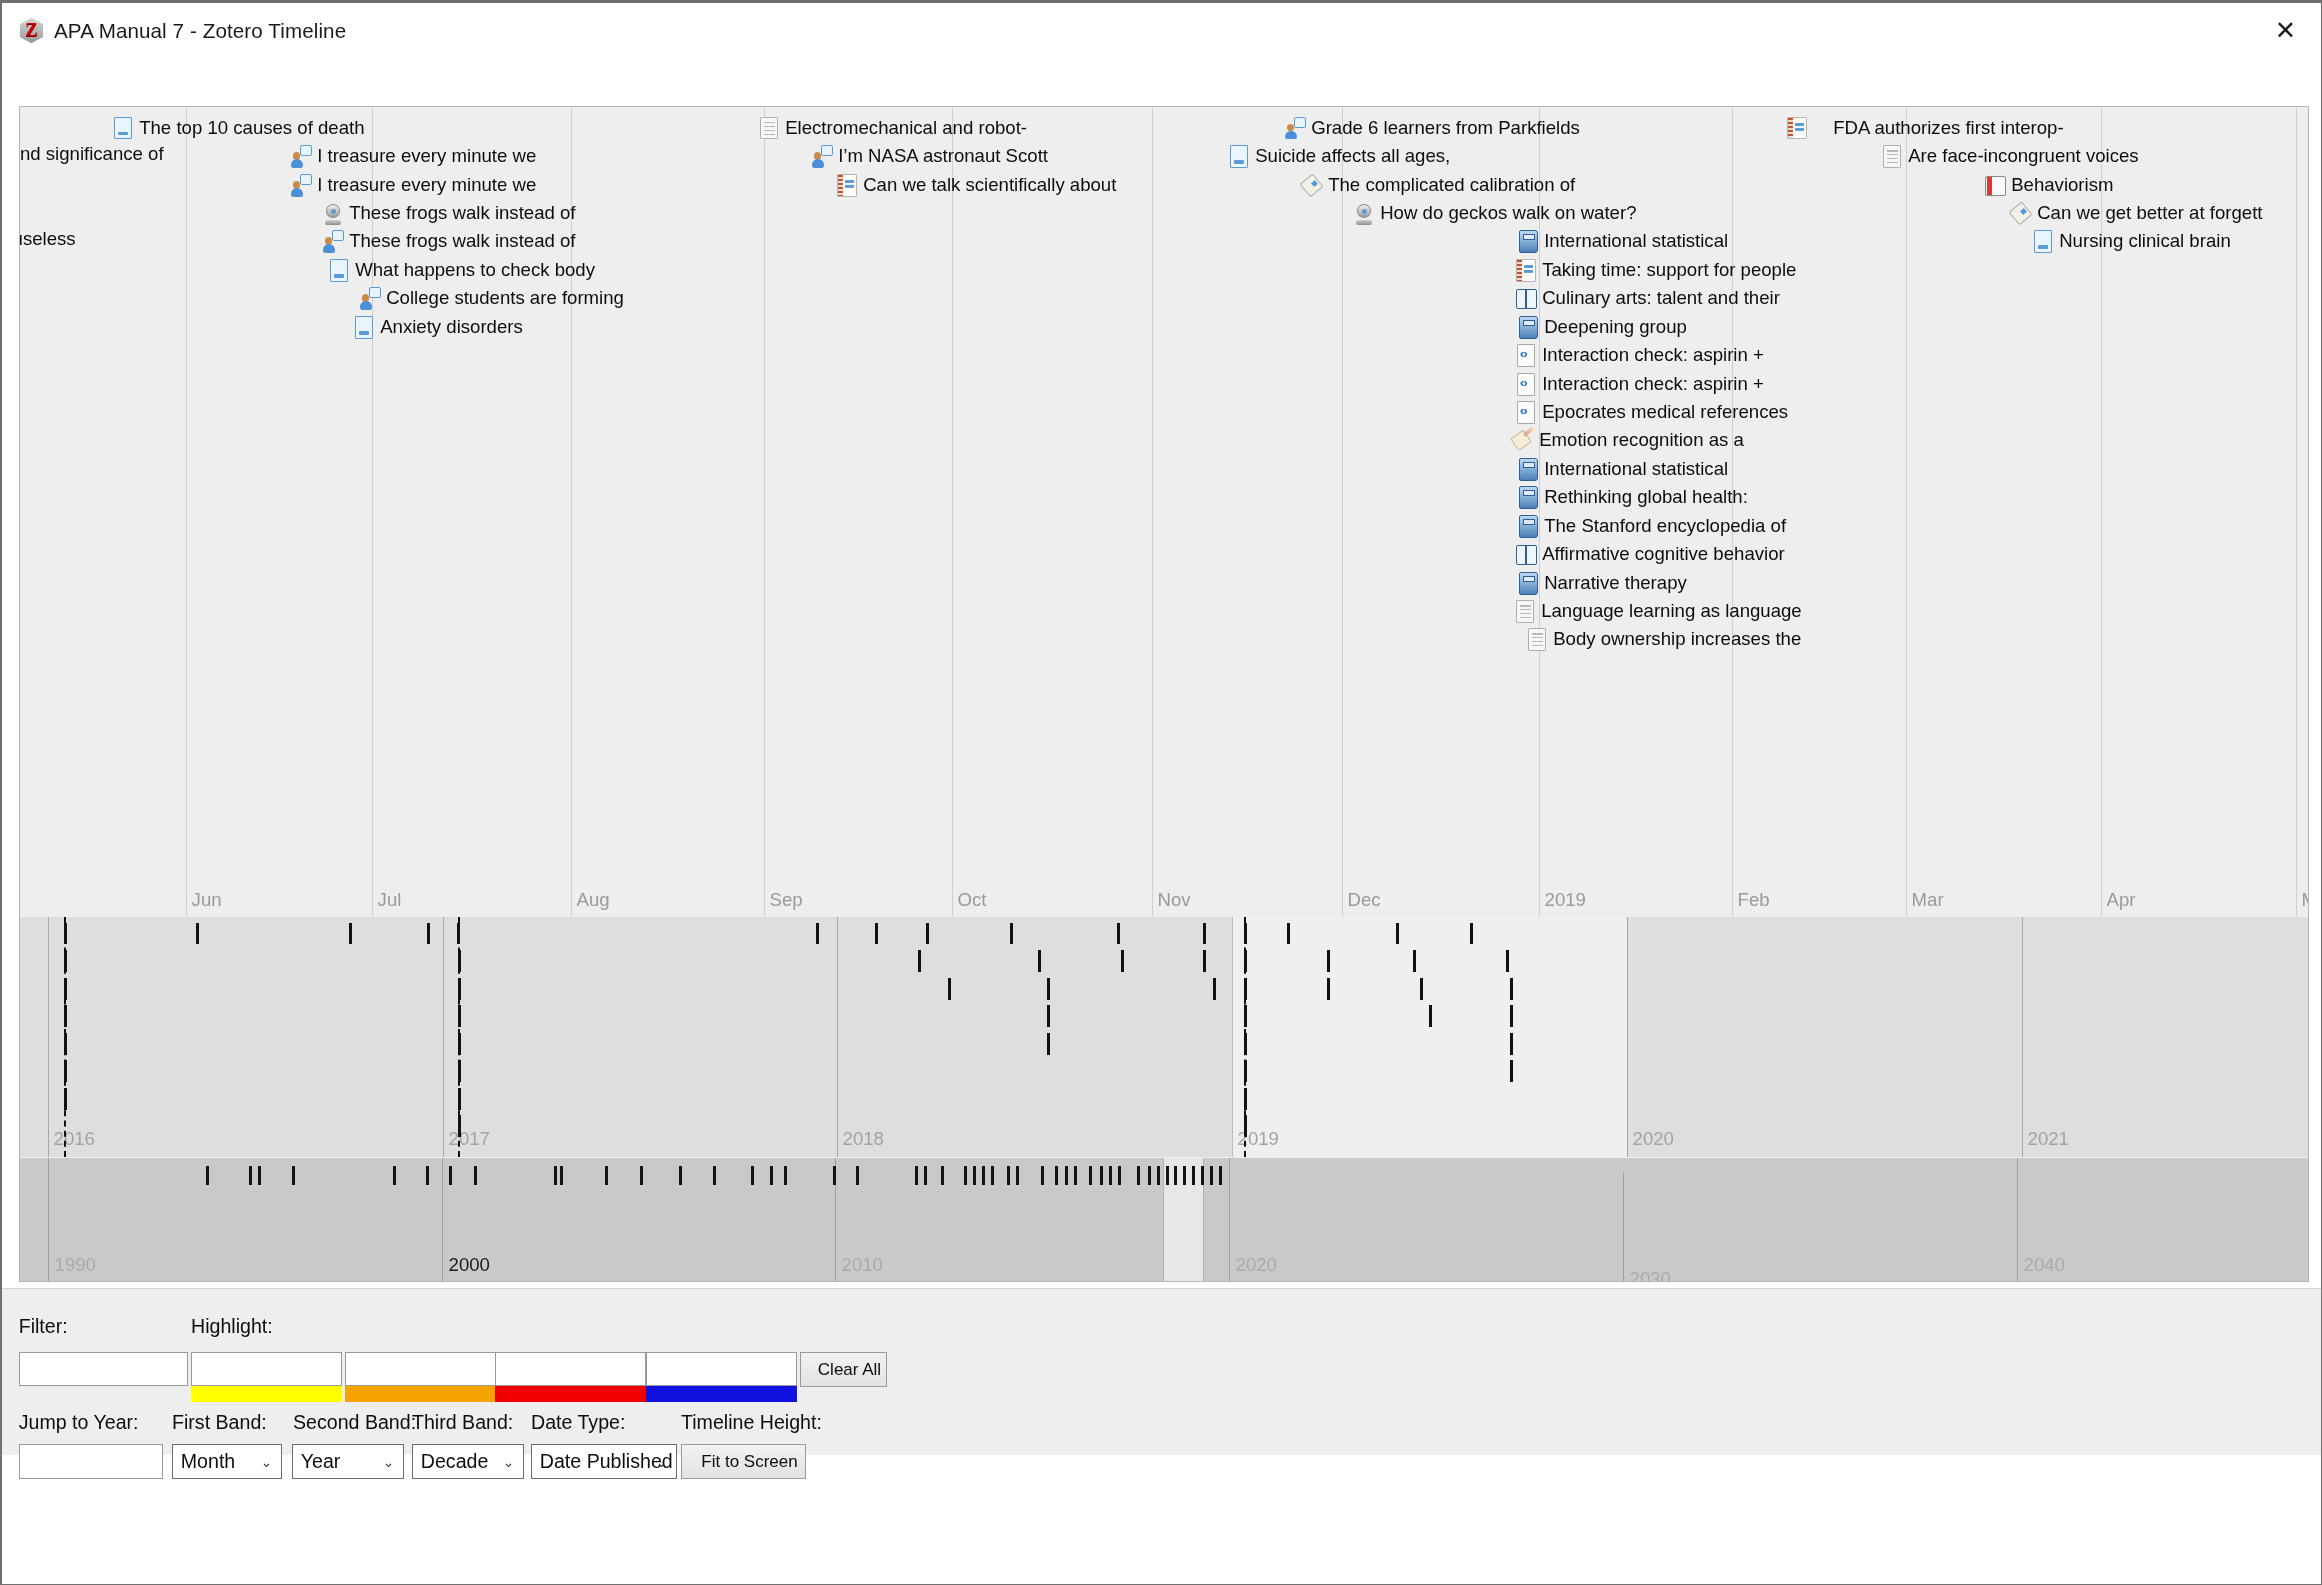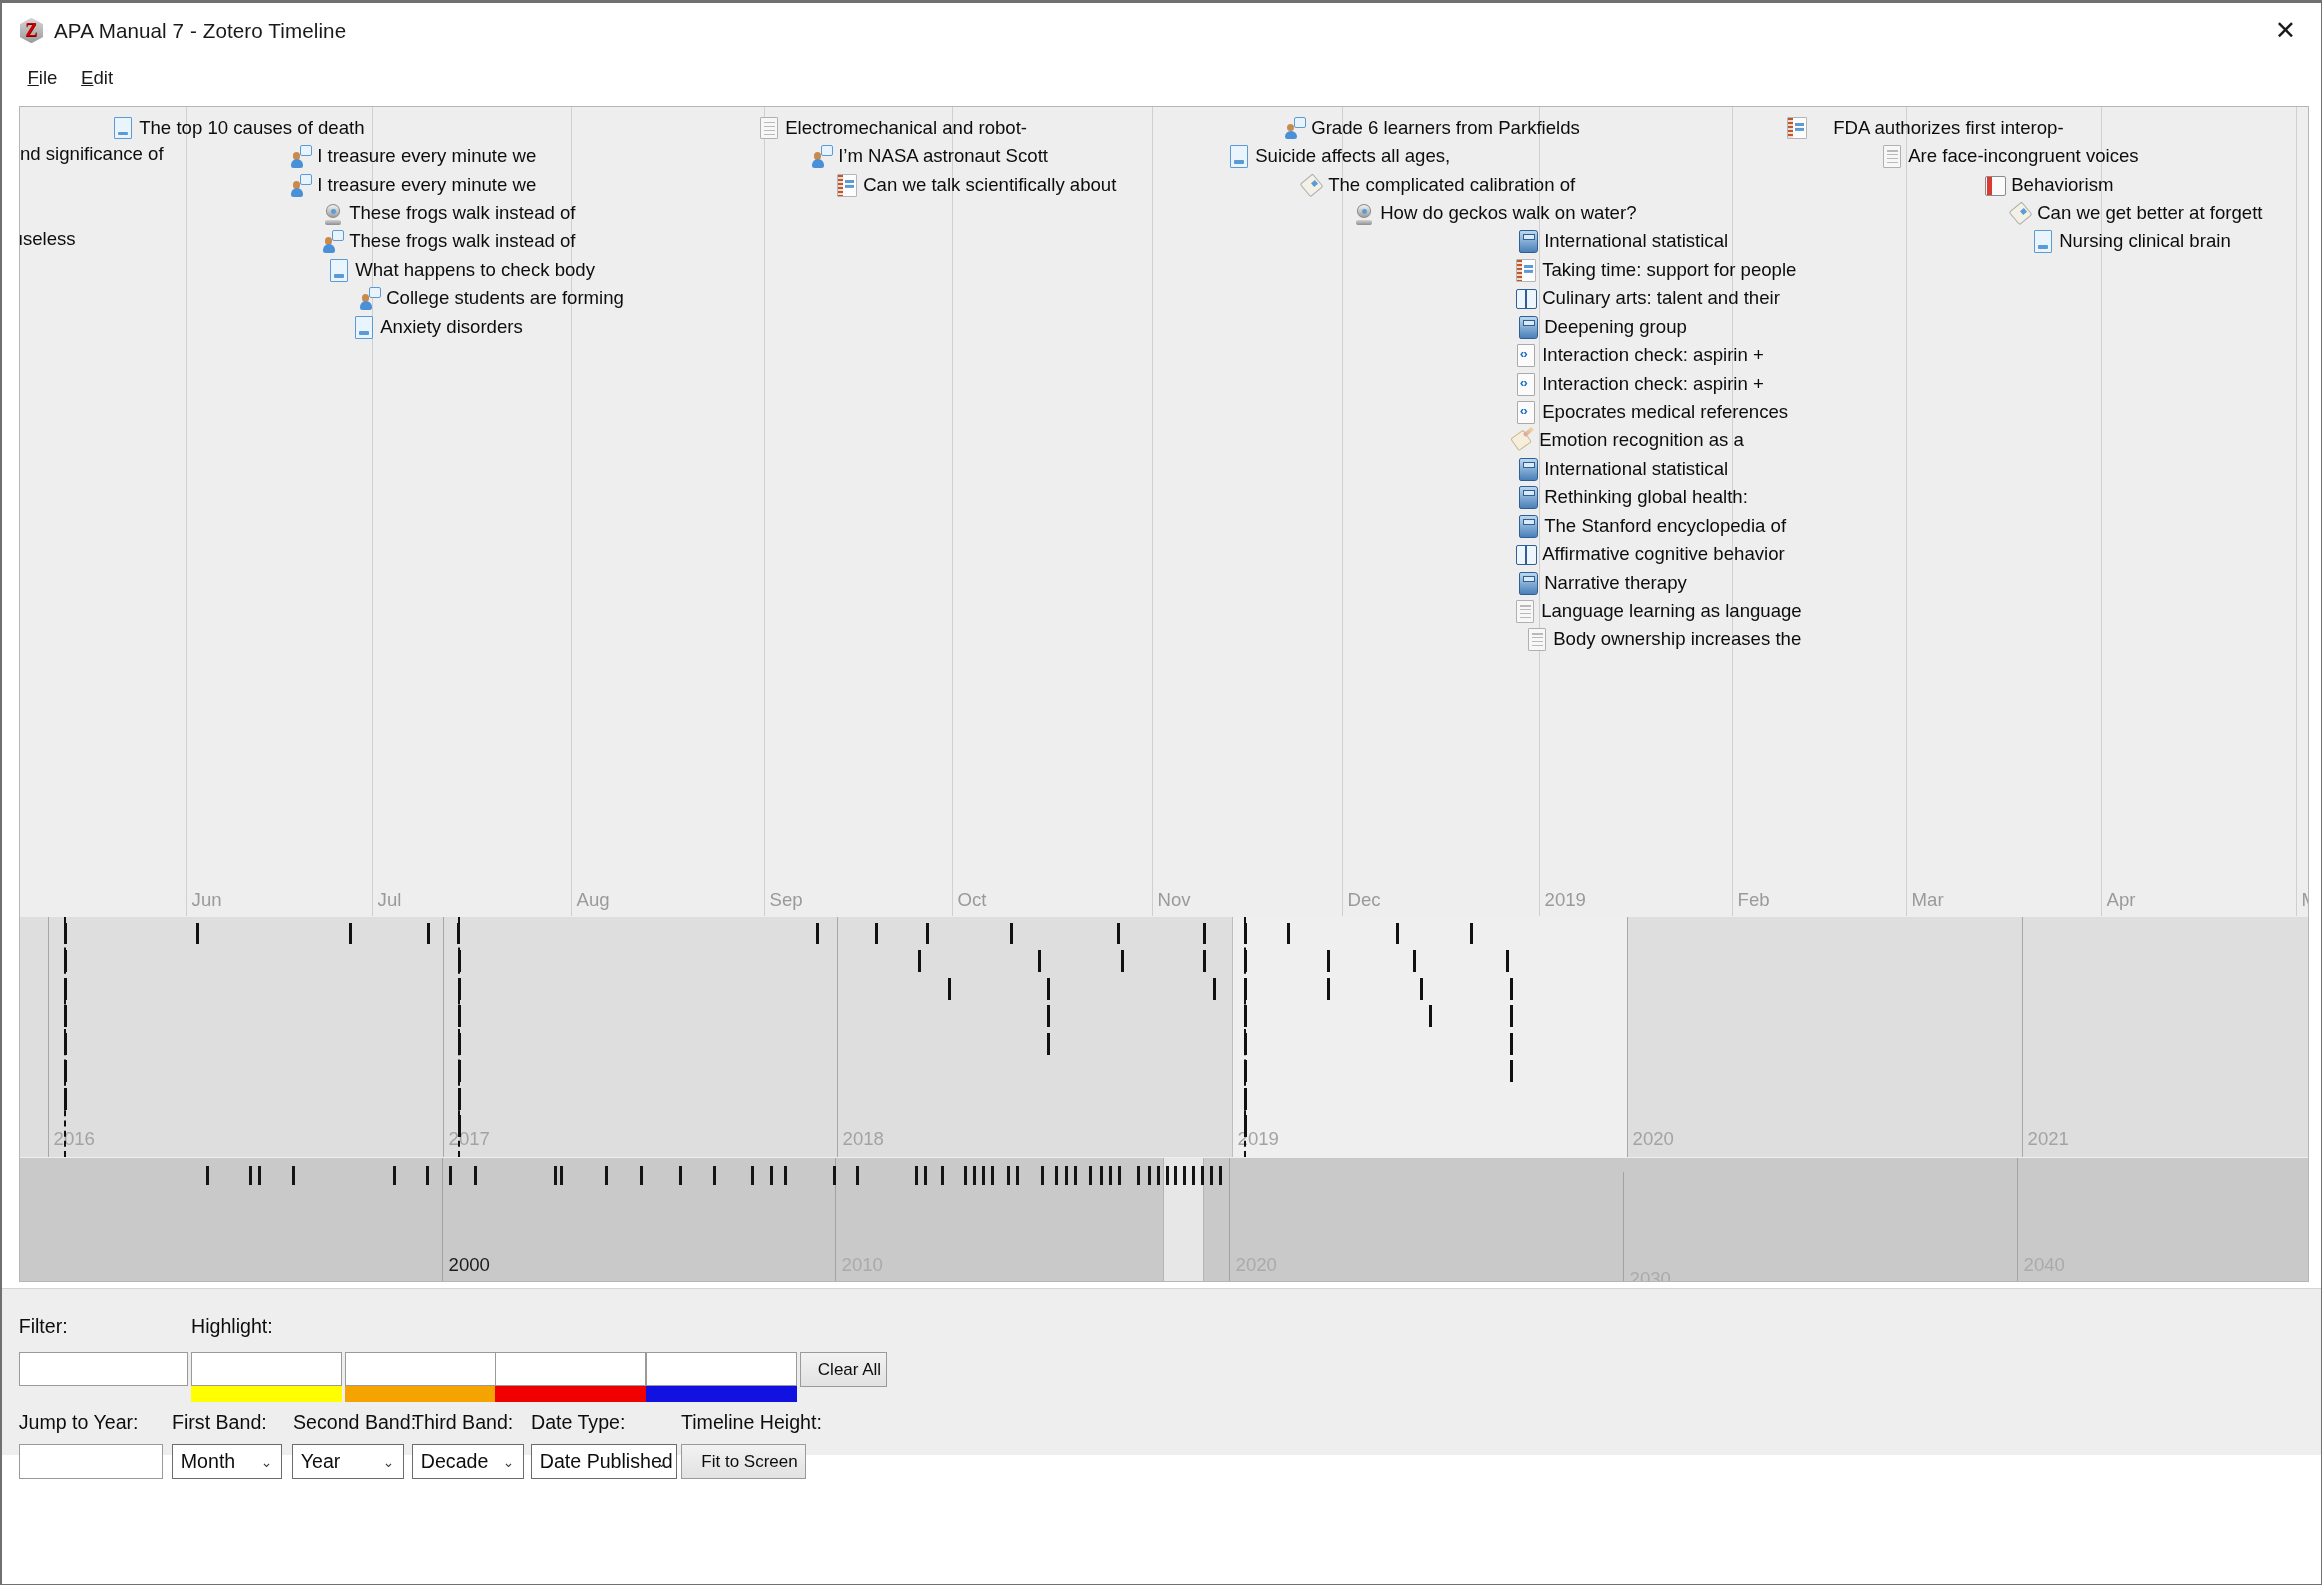--- a/index.html
+++ b/index.html
@@ -301,28 +301,20 @@
 
   <div class="titlebar">
     <div class="zotero-logo">
       <div class="hex"></div>
         <div class="zglyph">Z</div>
     </div>
     <div class="title-text">APA Manual 7 - Zotero Timeline</div>
     <div class="close-btn">✕</div>
   </div>
 
-  <div class="menubar">
-    <div class="menu-item">
-      <span class="mn">F</span><span>ile</span>
-    </div>
-    <div class="menu-item">
-      <span class="mn">E</span><span>dit</span>
-    </div>
-  </div>
 
   <div class="timeline-wrap">
     <div class="band-events" id="band-events">
         <div class="month-grid-line" style="left: 166px;"></div>
         <div class="month-label" style="left: 166px;">Jun</div>
         <div class="month-grid-line" style="left: 352px;"></div>
         <div class="month-label" style="left: 352px;">Jul</div>
         <div class="month-grid-line" style="left: 551px;"></div>
         <div class="month-label" style="left: 551px;">Aug</div>
         <div class="month-grid-line" style="left: 744px;"></div>
@@ -670,20 +662,23 @@
         <div class="ytick" style="left: 1486px; top: 33px; height: 21.6px;"></div>
         <div class="ytick" style="left: 1490px; top: 61px; height: 21.6px;"></div>
         <div class="ytick" style="left: 1490px; top: 88px; height: 21.6px;"></div>
         <div class="ytick" style="left: 1490px; top: 116px; height: 21.6px;"></div>
         <div class="ytick" style="left: 1490px; top: 143px; height: 21.6px;"></div>
         <div class="dashline" style="left: 44px; top: 0px; height: 240px;"></div>
         <div class="dashline" style="left: 438px; top: 0px; height: 240px;"></div>
         <div class="dashline" style="left: 1224px; top: 0px; height: 240px;"></div>
       </div>
     <div class="band-decade" id="band-decade">
+        <div class="decade-cell" style="left: 28px; width: 394px;">
+          <div class="decade-label">1990</div>
+        </div>
         <div class="decade-cell" style="left: 422px; width: 394px;">
           <div class="decade-label dark">2000</div>
         </div>
         <div class="decade-cell" style="left: 815px; width: 394px;">
           <div class="decade-label">2010</div>
         </div>
         <div class="decade-cell" style="left: 1209px; width: 394px;">
           <div class="decade-label">2020</div>
         </div>
         <div class="decade-cell" style="left: 1603px; width: 394px; margin-top: 14px;">

